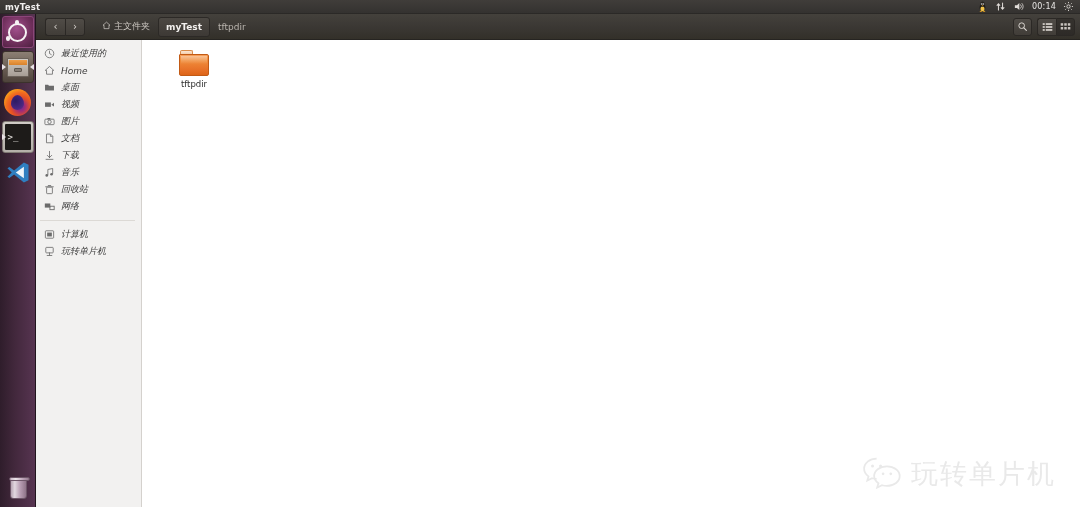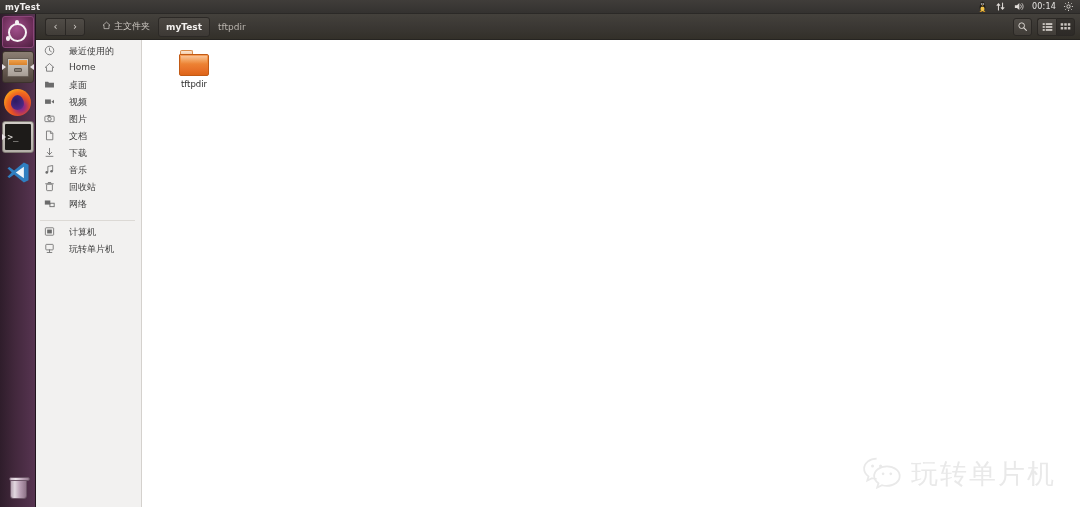--- a/index.html
+++ b/index.html
@@ -162,22 +162,22 @@
   .viewgroup .tbtn:last-child { border-radius:0 3px 3px 0; border-right:1px solid #2b2825;
     background:linear-gradient(to bottom,#35322e,#2d2a27); }
 
   .body-area { display:flex; height:467px; }
 
   .sidebar {
     width:106px; background:#f2f1f0; border-right:1px solid #d4d1cd;
     padding-top:5px; flex-shrink:0;
   }
   .side-item {
-    display:flex; gap:14px; height:17px;
-    padding-left:8px; color:#3c3c3c; font-size:9px; white-space:nowrap;
+    display:flex; align-items:center; gap:6px; height:17px;
+    padding-left:8px; color:#3c3c3c; font-size:9px; white-space:nowrap;font-style:italic;
   }
   .side-sep { height:1px; background:#dcd9d5; margin:5px 6px 5px 4px; }
   .side-ico { width:11px; height:11px; flex-shrink:0; display:flex; align-items:center; justify-content:center; }
 
   .content { flex:1; background:#ffffff; position:relative; padding:10px 0 0 20px; }
   .file-item { width:64px; display:flex; flex-direction:column; align-items:center; gap:4px; }
   .folder-ico { width:30px; height:26px; position:relative; }
   .folder-tab {
     position:absolute; left:1px; top:0; width:13px; height:5px;
     background:linear-gradient(to bottom,#fbe6d4,#f3c79e);

